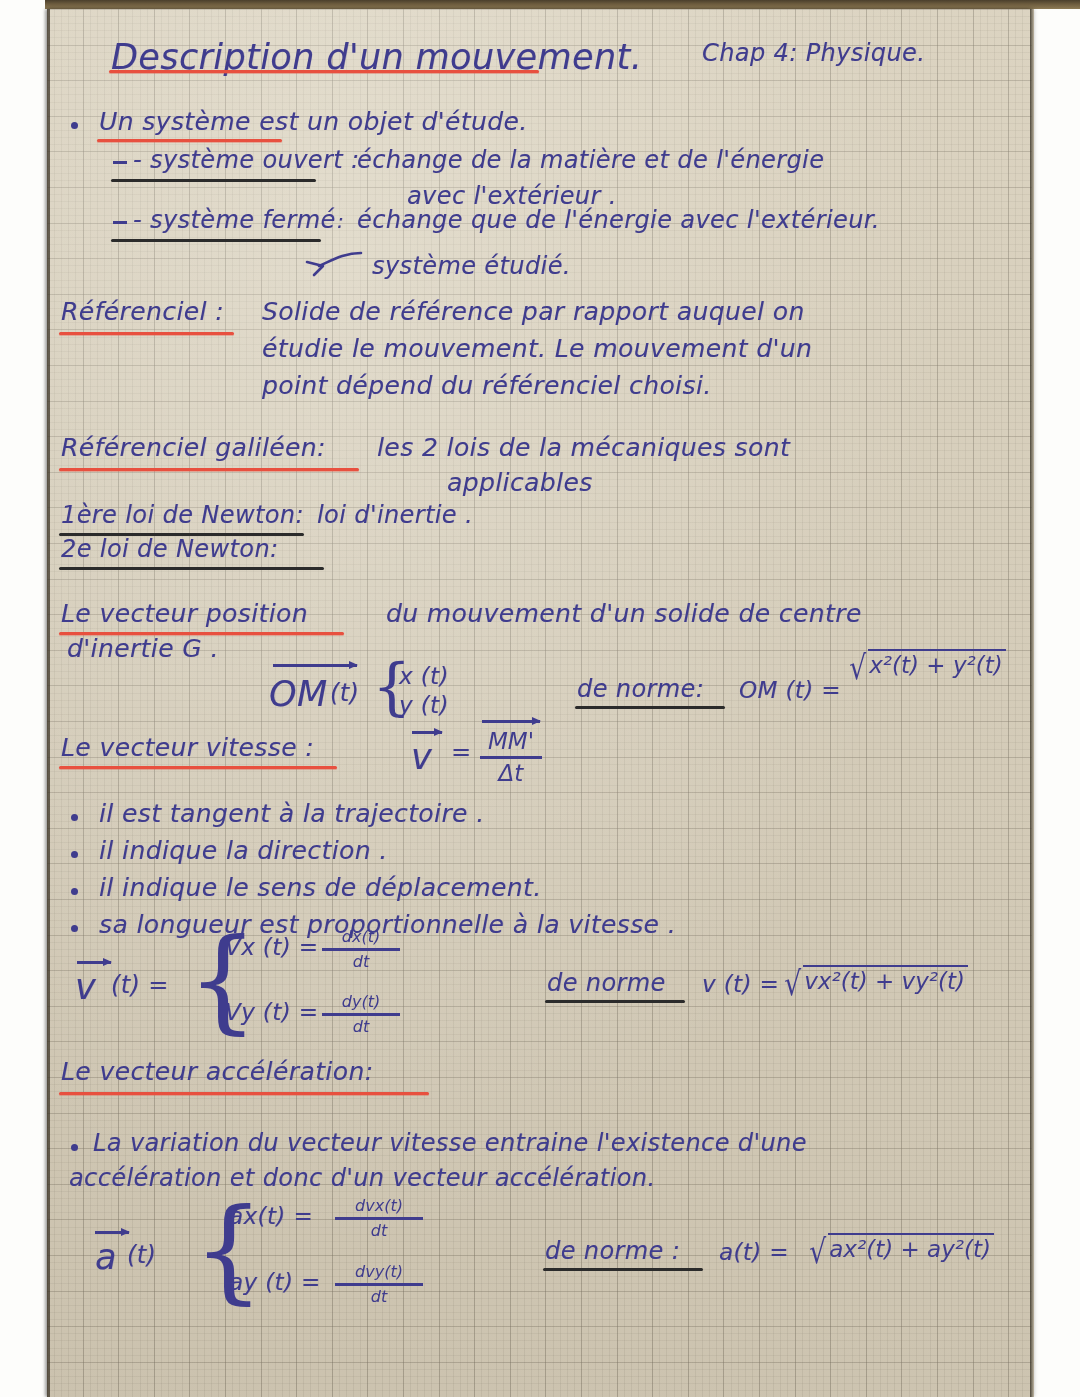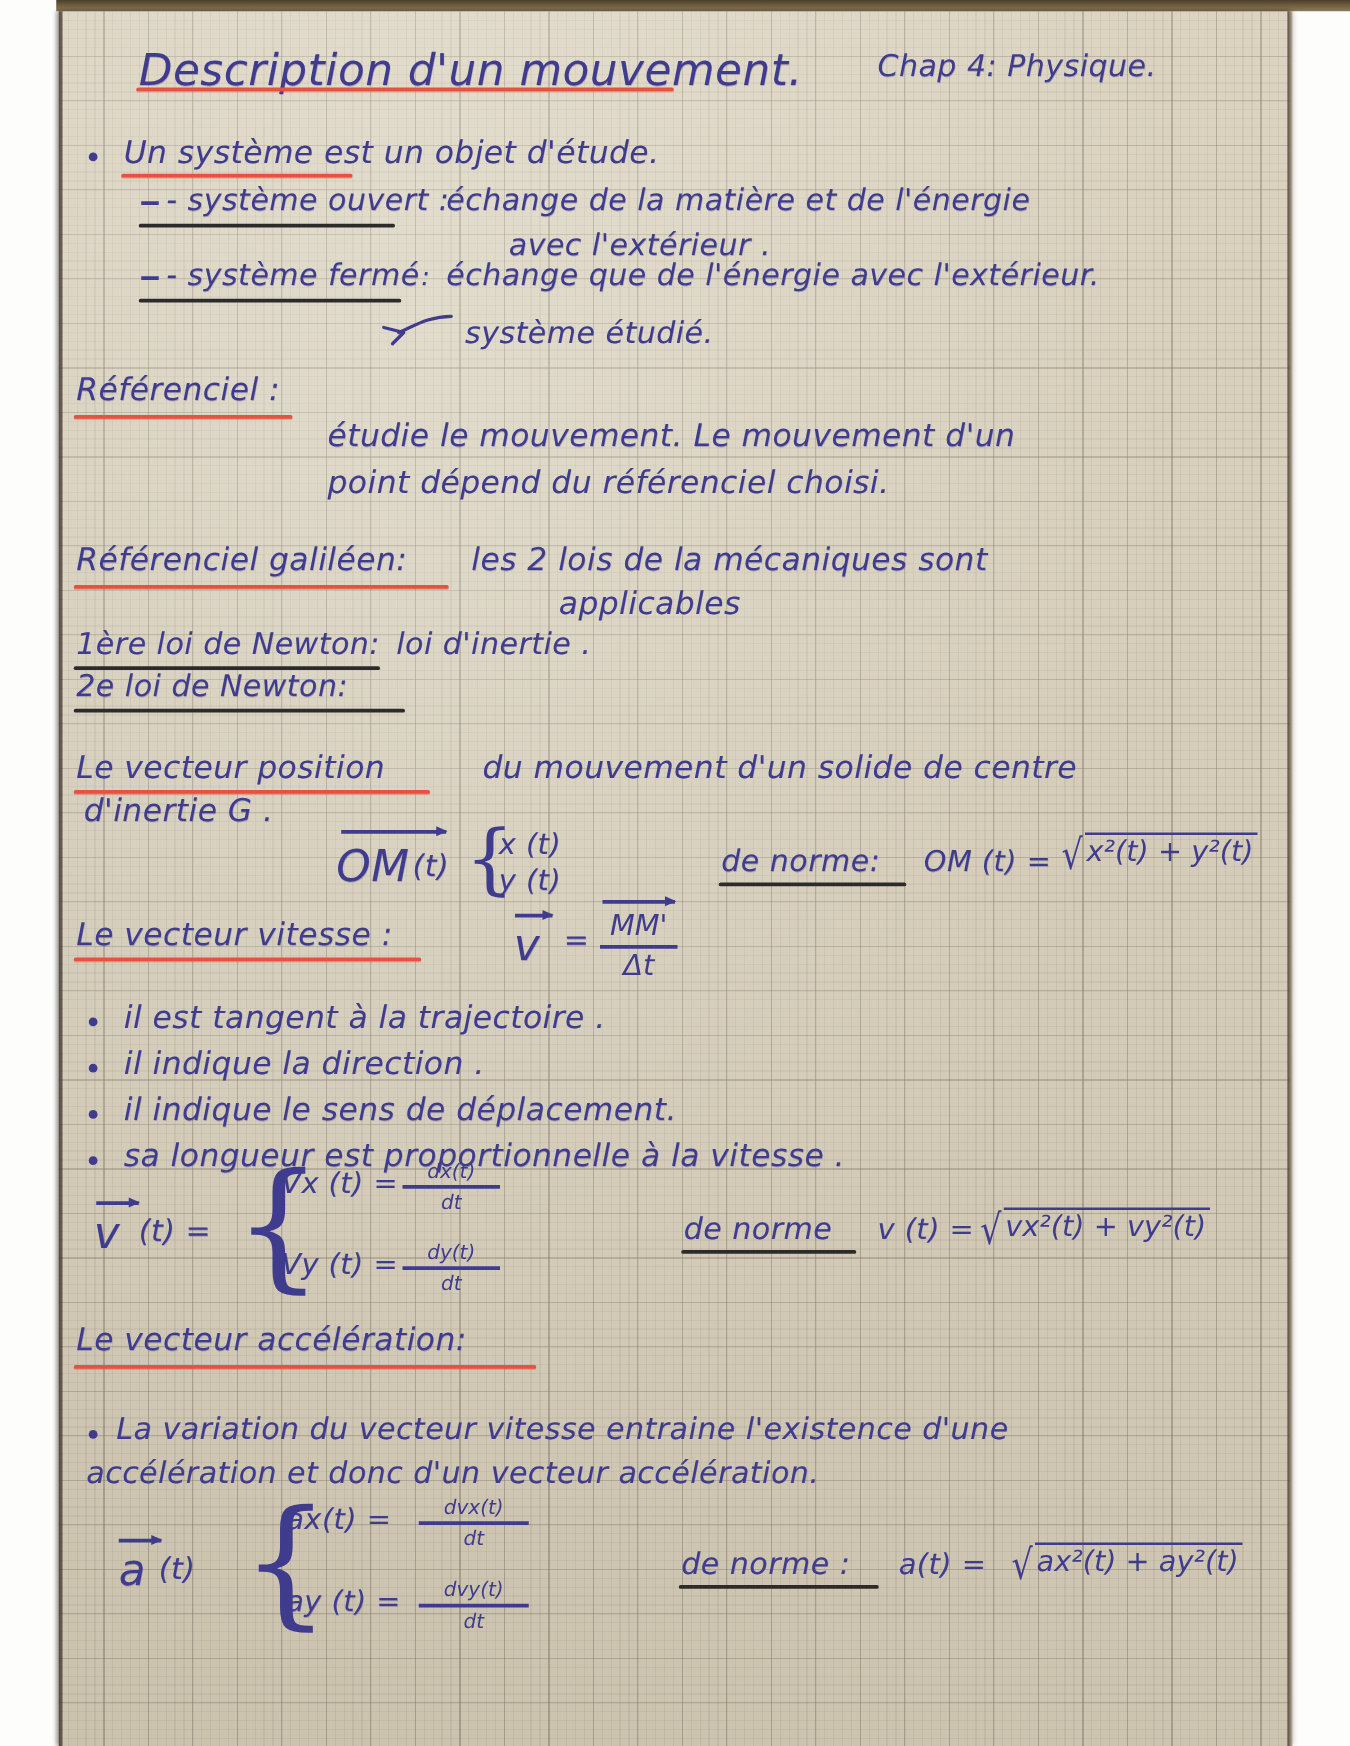--- a/index.html
+++ b/index.html
@@ -243,20 +243,21 @@
     <div class="hw s24" style="left:310px; top:197px;">échange que de l'énergie avec l'extérieur.</div>
 
     <svg class="hookarrow" style="left:250px; top:238px;" width="70" height="34">
       <path d="M64 6 C 46 6, 34 14, 22 19" stroke="#3f3c8e" stroke-width="2.6" fill="none" stroke-linecap="round"></path>
       <path d="M10 15 L 26 19 L 17 28" stroke="#3f3c8e" stroke-width="2.6" fill="none" stroke-linecap="round" stroke-linejoin="round"></path>
     </svg>
     <div class="hw s24" style="left:325px; top:243px;">système étudié.</div>
 
     <div class="hw s25" style="left:14px; top:288px;">Référenciel :</div>
     <div class="rule red" style="left:12px; top:323px; width:175px;"></div>
+    <div class="hw s25" style="left:215px; top:288px;">Solide de référence par rapport auquel on</div>
     <div class="hw s25" style="left:215px; top:325px;">étudie le mouvement. Le mouvement d'un</div>
     <div class="hw s25" style="left:215px; top:362px;">point dépend du référenciel choisi.</div>
 
     <div class="hw s25" style="left:14px; top:424px;">Référenciel galiléen:</div>
     <div class="rule red" style="left:12px; top:459px; width:300px;"></div>
     <div class="hw s25" style="left:330px; top:424px;">les 2 lois de la mécaniques sont</div>
     <div class="hw s25" style="left:400px; top:459px;">applicables</div>
 
     <div class="hw s24" style="left:14px; top:492px;">1ère loi de Newton:</div>
     <div class="rule black" style="left:12px; top:524px; width:245px; height:2.5px;"></div>
@@ -273,21 +274,21 @@
     <div class="vecarrow" style="left:226px; top:655px; width:84px;"></div>
     <div class="hw s26" style="left:222px; top:665px;">OM</div>
     <div class="hw s24" style="left:283px; top:670px;">(t)</div>
     <div class="brace" style="left:325px; top:647px; font-size:62px;">{</div>
     <div class="hw s23" style="left:352px; top:654px;">x (t)</div>
     <div class="hw s23" style="left:352px; top:683px;">y (t)</div>
 
     <div class="hw s24" style="left:530px; top:666px;">de norme:</div>
     <div class="rule black" style="left:528px; top:697px; width:150px; height:2.5px;"></div>
     <div class="hw s23" style="left:692px; top:668px;">OM (t) =</div>
-    <div class="sqrt s23" style="left:800px; top:655px;">
+    <div class="sqrt s23" style="left:800px; top:639px;">
       <span class="radical">√</span><span class="radicand">x²(t) + y²(t)</span>
     </div>
 
     <div class="hw s25" style="left:14px; top:724px;">Le vecteur vitesse :</div>
     <div class="rule red" style="left:12px; top:757px; width:278px;"></div>
 
     <div class="vecarrow" style="left:365px; top:722px; width:30px;"></div>
     <div class="hw s26" style="left:364px; top:728px;">v</div>
     <div class="hw s24" style="left:404px; top:729px;">=</div>
     <div class="vecarrow" style="left:435px; top:711px; width:58px;"></div>

